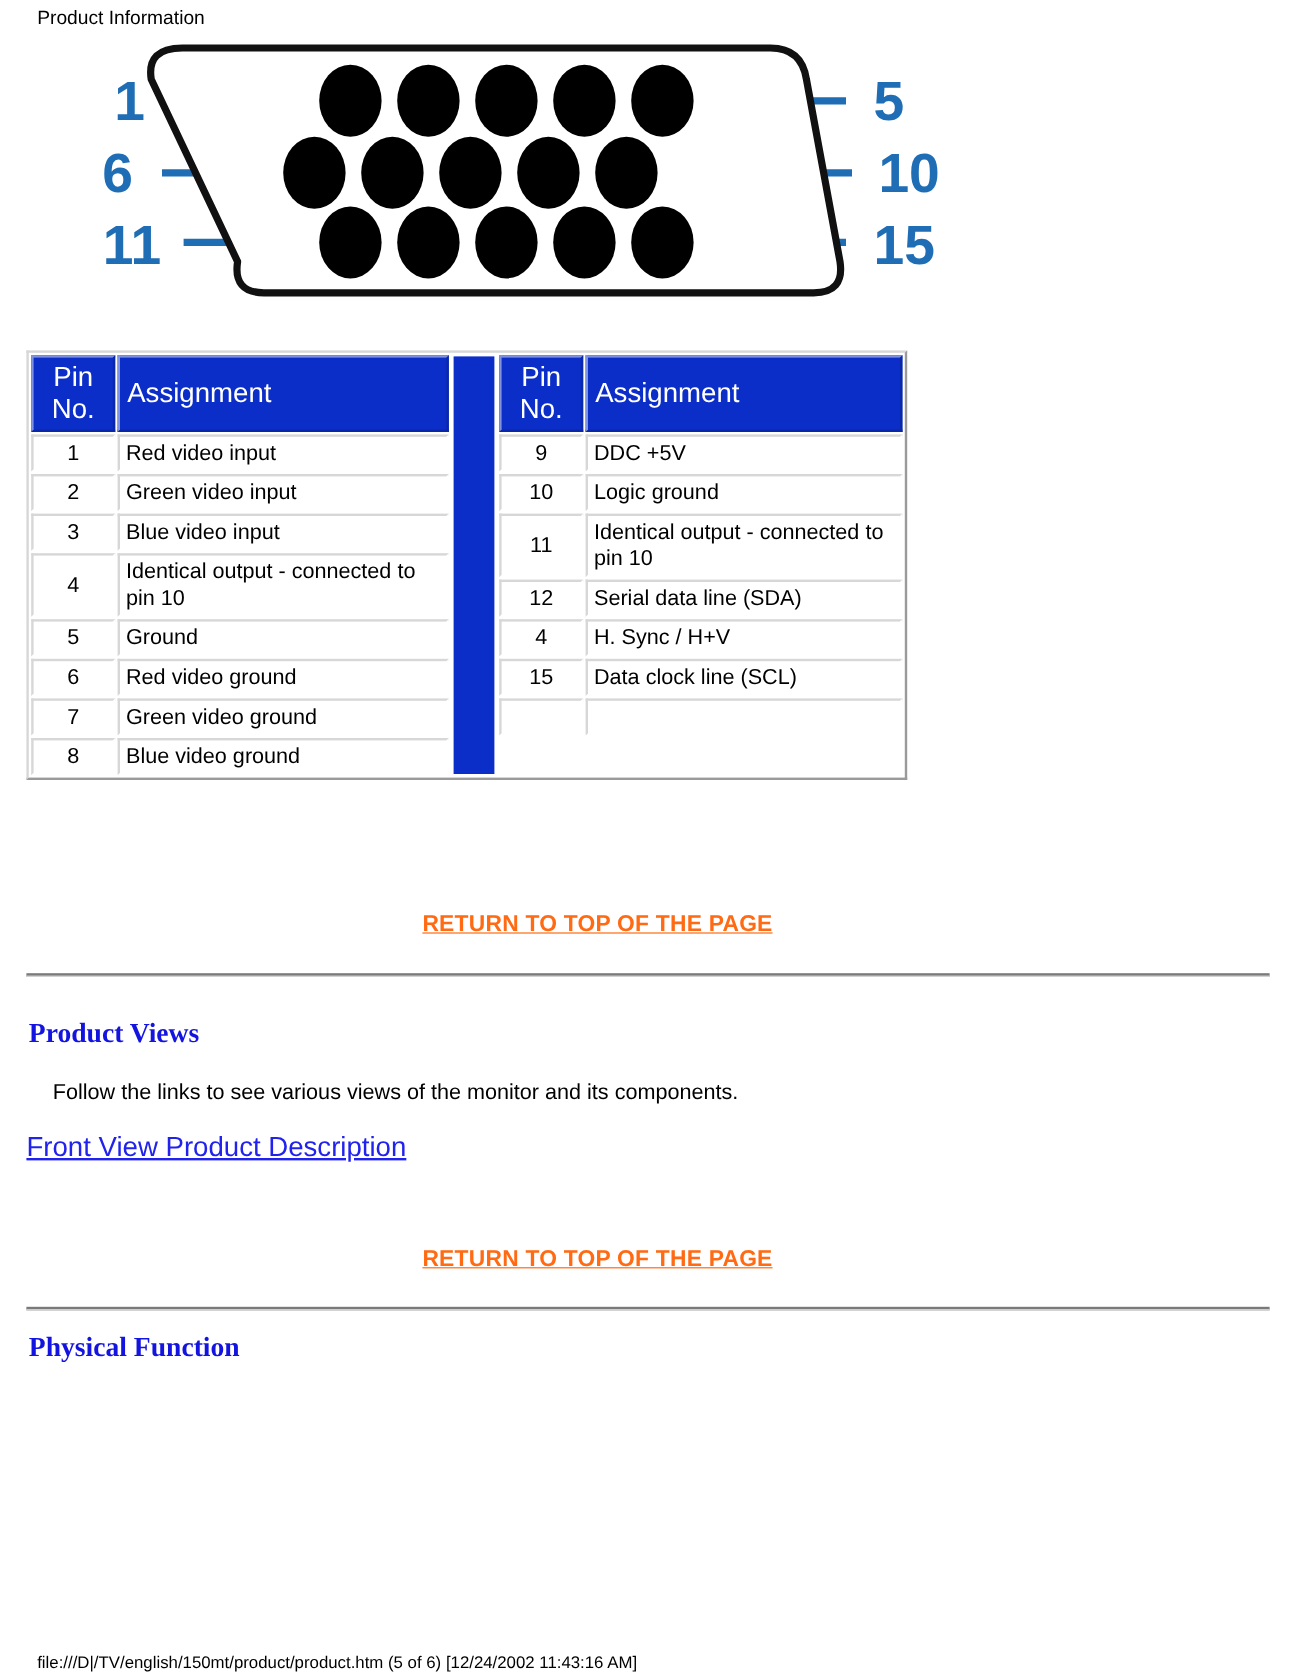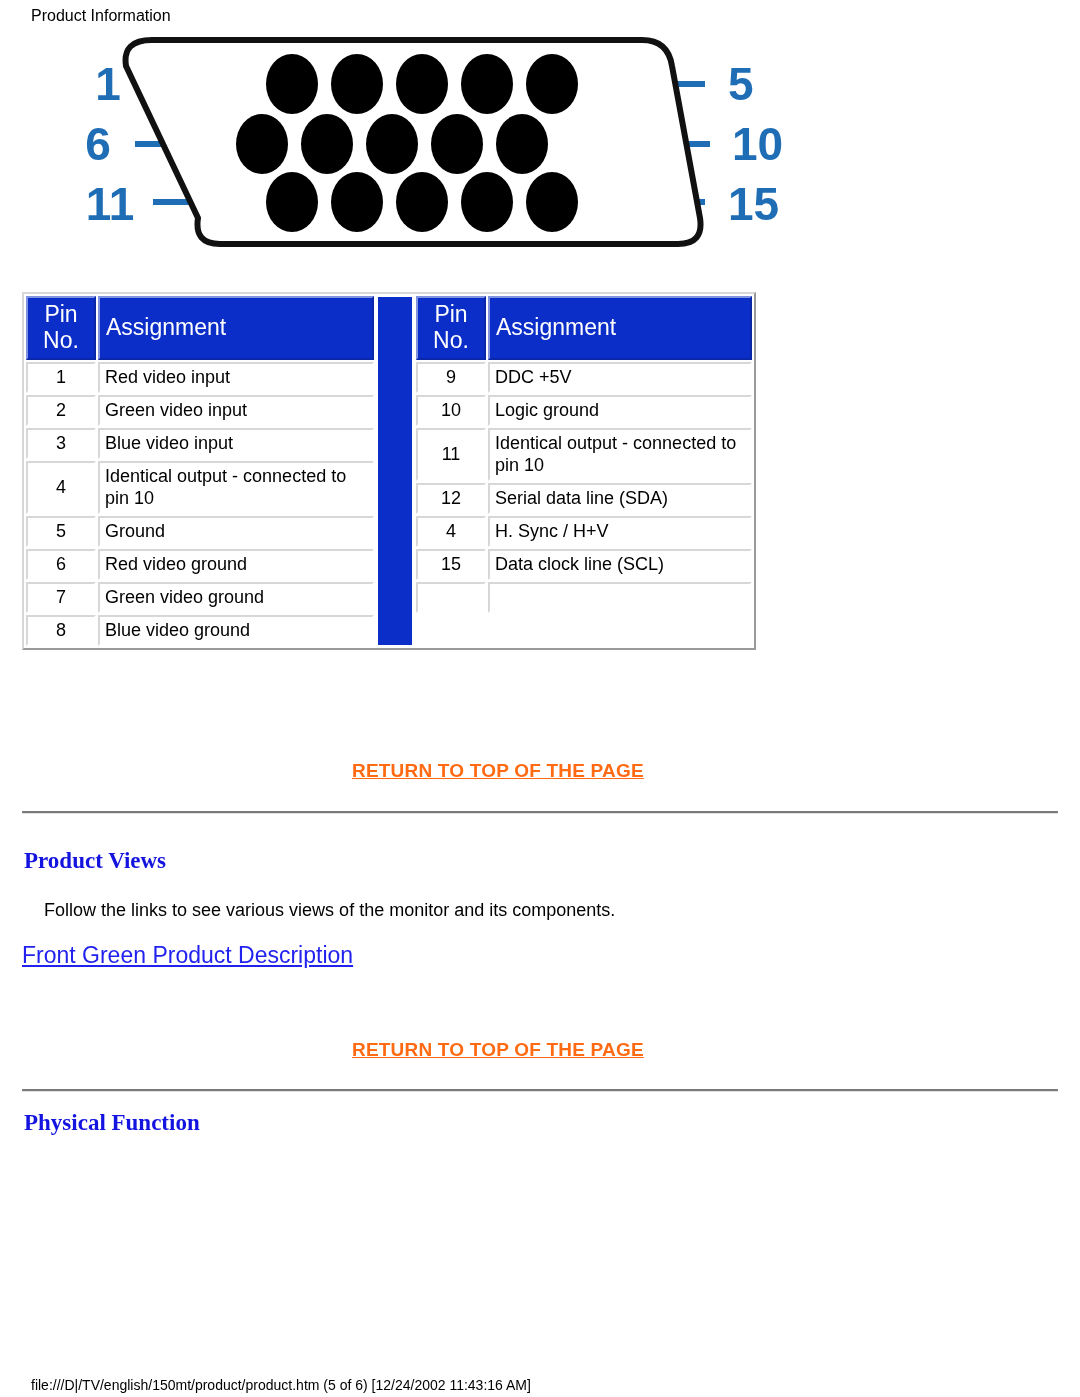--- a/index.html
+++ b/index.html
@@ -311,21 +311,21 @@
     </div>
   </div>
 </div>
 
 <div class="rtt-link" style="left:352px; top:760px;">RETURN TO TOP OF THE PAGE</div>
 
 <div class="rule" style="top:811px;"></div>
 
 <div class="sec-heading" style="top:848px;">Product Views</div>
 <div class="body-text" style="top:900px;margin-left:20px;">Follow the links to see various views of the monitor and its components.</div>
-<div class="blue-link" style="top:942px;">Front Green Product Description</div>
+<div class="blue-link" style="top:942px;">Front View Product Description</div>
 
 <div class="rtt-link" style="left:352px; top:1039px;">RETURN TO TOP OF THE PAGE</div>
 
 <div class="rule" style="top:1089px;"></div>
 
 <div class="sec-heading" style="top:1110px;text-align:center;">Physical Function</div>
 
 <div class="footer">file:///D|/TV/english/150mt/product/product.htm (5 of 6) [12/24/2002 11:43:16 AM]</div>
 
 </body></html>

